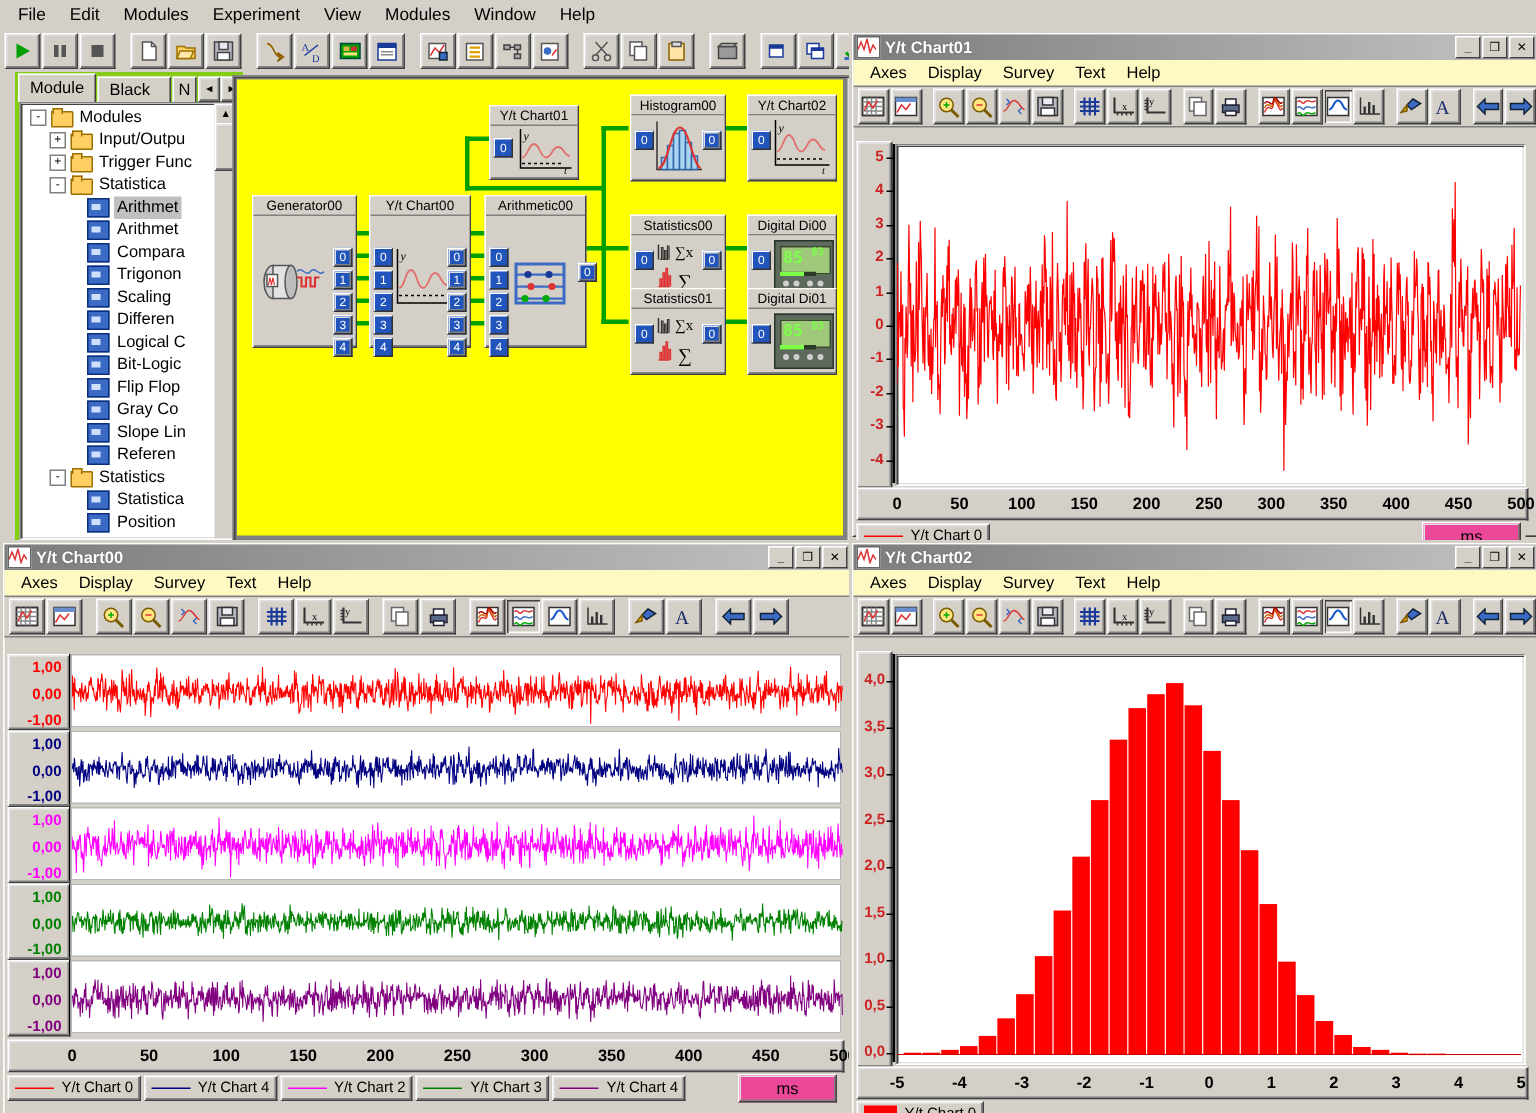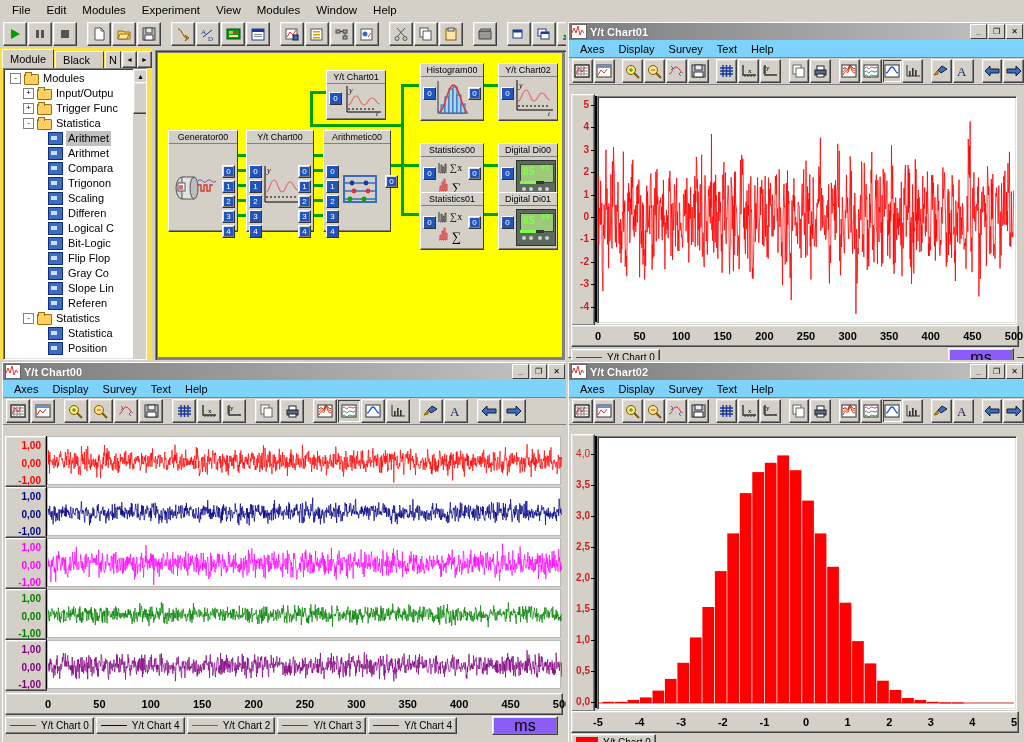--- a/index.html
+++ b/index.html
@@ -19,21 +19,21 @@
   .menubar .mi{padding:2px 8px;font-size:11.5px;white-space:nowrap;}
 
   
   .toolbar{position:absolute;left:0;top:20px;width:1024px;height:28px;background:#d4d0c8;
            display:flex;align-items:center;padding-left:3px;box-sizing:border-box;}
   .tbtn{width:22px;height:22px;margin-right:1px;background:#d4d0c8;position:relative;
         display:flex;align-items:center;justify-content:center;}
   .tsep{width:9px;height:22px;}
 
   
-  .leftpanel{position:absolute;left:0;top:48px;width:152px;height:314px;background:#fde047;}
+  .leftpanel{position:absolute;left:10px;top:48px;width:152px;height:314px;background:#84cc16;}
   .tabs{position:absolute;left:2px;top:2px;height:18px;display:flex;align-items:flex-end;}
   .tab{height:16px;line-height:16px;padding:0 7px;background:#d4d0c8;font-size:11px;
        border:1px solid #fff;border-right-color:#404040;border-bottom:none;margin-right:1px;}
   .tab.active{height:18px;line-height:18px;font-weight:normal;background:#d4d0c8;
               position:relative;z-index:3;}
   .tabscroll{display:flex;}
   .tsbtn{width:13px;height:15px;background:#d4d0c8;display:flex;align-items:center;
          justify-content:center;font-size:7px;}
   .treebox{position:absolute;left:3px;top:20px;width:142px;height:290px;background:#fff;overflow:hidden;}
   .tree{position:absolute;left:0;top:2px;width:128px;font-size:11px;}
@@ -78,42 +78,42 @@
   .win>.frame{border:1px solid #fff;border-right-color:#404040;border-bottom-color:#404040;height:100%;box-sizing:border-box;}
   .titlebar{height:17px;background:linear-gradient(to right,#8a8a8a,#c8c8c8);
             display:flex;align-items:center;padding:0 2px;color:#fff;font-size:11px;font-weight:bold;}
   .titlebar.active{background:linear-gradient(to right,#7c7c7c,#c4c4c4);}
   .titleicon{width:14px;height:13px;background:#fff;border:1px solid #666;margin-right:3px;position:relative;overflow:hidden;flex:0 0 auto;}
   .titletext{flex:1;white-space:nowrap;overflow:hidden;text-shadow:0 0 1px #555;}
   .wbtns{display:flex;gap:1px;}
   .wbtn{width:15px;height:13px;background:#d4d0c8;border:1px solid #fff;
         border-right-color:#404040;border-bottom-color:#404040;
         display:flex;align-items:center;justify-content:center;color:#000;font-size:8px;font-weight:bold;}
-  .winmenu{height:17px;display:flex;align-items:center;padding-left:4px;background:#7dd3fc;
+  .winmenu{height:17px;display:flex;align-items:center;padding-left:4px;background:#fef9c3;
            border-bottom:1px solid #808080;}
   .winmenu .mi{padding:0 7px;font-size:11px;}
   .wintb{height:26px;background:#d4d0c8;display:flex;align-items:center;padding-left:3px;
          border-bottom:1px solid #808080;}
   .ctb{width:22px;height:22px;margin-right:1px;display:flex;align-items:center;justify-content:center;background:#d4d0c8;}
   .ctb.active{box-shadow:inset 1px 1px 0 #404040, inset -1px -1px 0 #fff;background:#cfcbc4;}
   .csep{width:8px;}
 
   .plotarea{position:absolute;background:#d4d0c8;}
   .plotbg{position:absolute;background:#fff;}
   .yaxisbox{position:absolute;background:#d4d0c8;}
   .ylab{position:absolute;font-size:10px;text-align:right;white-space:nowrap;}
   .xaxisbox{position:absolute;background:#d4d0c8;}
   .xlab{position:absolute;font-size:11px;text-align:center;white-space:nowrap;}
   .legendbar{position:absolute;background:#d4d0c8;display:flex;align-items:center;}
   .legitem{height:15px;display:flex;align-items:center;padding:0 4px;background:#d4d0c8;
            font-size:10px;margin-right:2px;}
   .legline{width:26px;height:0;border-top:1.5px solid #000;margin-right:5px;}
   .legsw{width:22px;height:10px;margin-right:5px;}
-  .unitbox{position:absolute;height:17px;background:#8b5cf6;display:flex;align-items:center;
-           justify-content:center;font-size:16px;}
+  .unitbox{position:absolute;height:17px;background:#ec4899;display:flex;align-items:center;
+           justify-content:center;font-size:11px;}
   .axisline{position:absolute;background:#000;}
   .tick{position:absolute;background:#000;}
   svg{display:block;}
 </style>
 </head>
 <body>
 
 <div class="app">
 
   <div class="menubar">
@@ -1265,21 +1265,21 @@
             <div class="ylab" style="left: 0px; width: 19px; top: 169.143px; color: rgb(204, 34, 34); font-weight: bold;">1,5</div>
             <div class="tick" style="left: 20px; top: 175.143px; width: 5px; height: 1px; background: rgb(0, 0, 0);"></div>
             <div class="ylab" style="left: 0px; width: 19px; top: 138.19px; color: rgb(204, 34, 34); font-weight: bold;">2,0</div>
             <div class="tick" style="left: 20px; top: 144.19px; width: 5px; height: 1px; background: rgb(0, 0, 0);"></div>
             <div class="ylab" style="left: 0px; width: 19px; top: 107.238px; color: rgb(204, 34, 34); font-weight: bold;">2,5</div>
             <div class="tick" style="left: 20px; top: 113.238px; width: 5px; height: 1px; background: rgb(0, 0, 0);"></div>
             <div class="ylab" style="left: 0px; width: 19px; top: 76.2857px; color: rgb(204, 34, 34); font-weight: bold;">3,0</div>
             <div class="tick" style="left: 20px; top: 82.2857px; width: 5px; height: 1px; background: rgb(0, 0, 0);"></div>
             <div class="ylab" style="left: 0px; width: 19px; top: 45.3333px; color: rgb(204, 34, 34); font-weight: bold;">3,5</div>
             <div class="tick" style="left: 20px; top: 51.3333px; width: 5px; height: 1px; background: rgb(0, 0, 0);"></div>
-            <div class="ylab" style="left: 0px; width: 19px; top: 14.381px; color: rgb(204, 34, 34); font-weight: normal;">4,0</div>
+            <div class="ylab" style="left: 0px; width: 19px; top: 14.381px; color: rgb(204, 34, 34); font-weight: bold;">4,0</div>
             <div class="tick" style="left: 20px; top: 20.381px; width: 5px; height: 1px; background: rgb(0, 0, 0);"></div>
           </div>
         <div class="axisline" style="left:24px;top:2px;width:2px;height:272px;"></div>
         <div class="plotbg in" style="left:26px;top:2px;width:418px;height:272px;">
           <svg id="c02-svg" width="416" height="270" viewBox="0 0 416 270">
               <rect x="4.5" y="264.8" width="11.7" height="1.2" fill="#ff0000"></rect>
               <rect x="17.0" y="264.8" width="11.7" height="1.2" fill="#ff0000"></rect>
               <rect x="29.5" y="262.9" width="11.7" height="3.1" fill="#ff0000"></rect>
               <rect x="42.0" y="260.4" width="11.7" height="5.6" fill="#ff0000"></rect>
               <rect x="54.5" y="253.6" width="11.7" height="12.4" fill="#ff0000"></rect>

